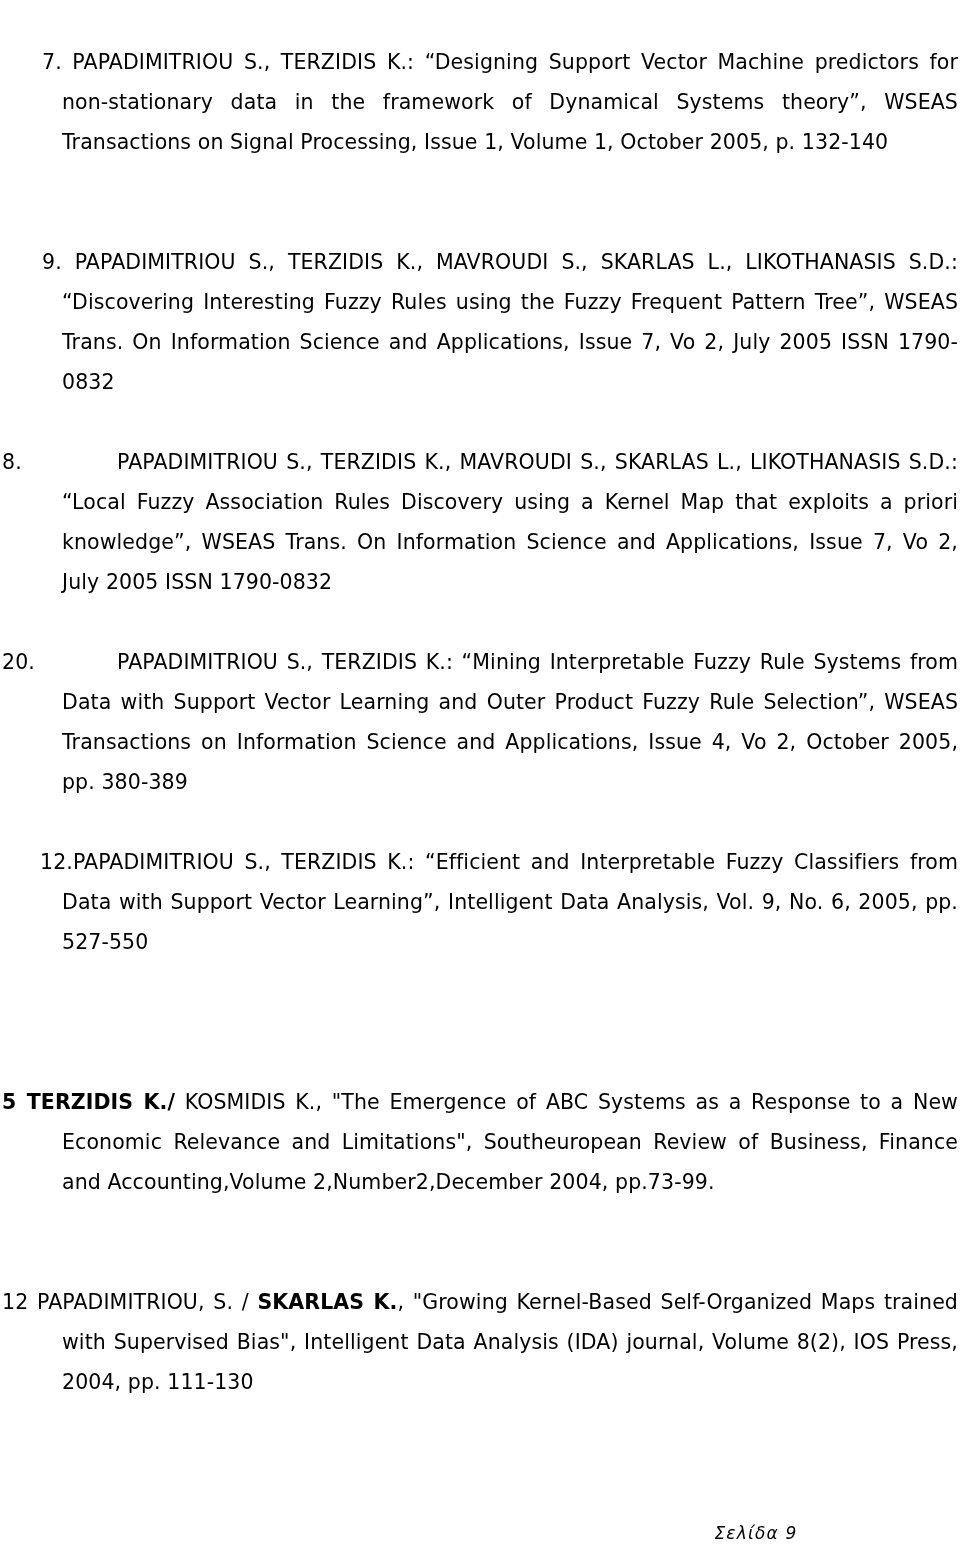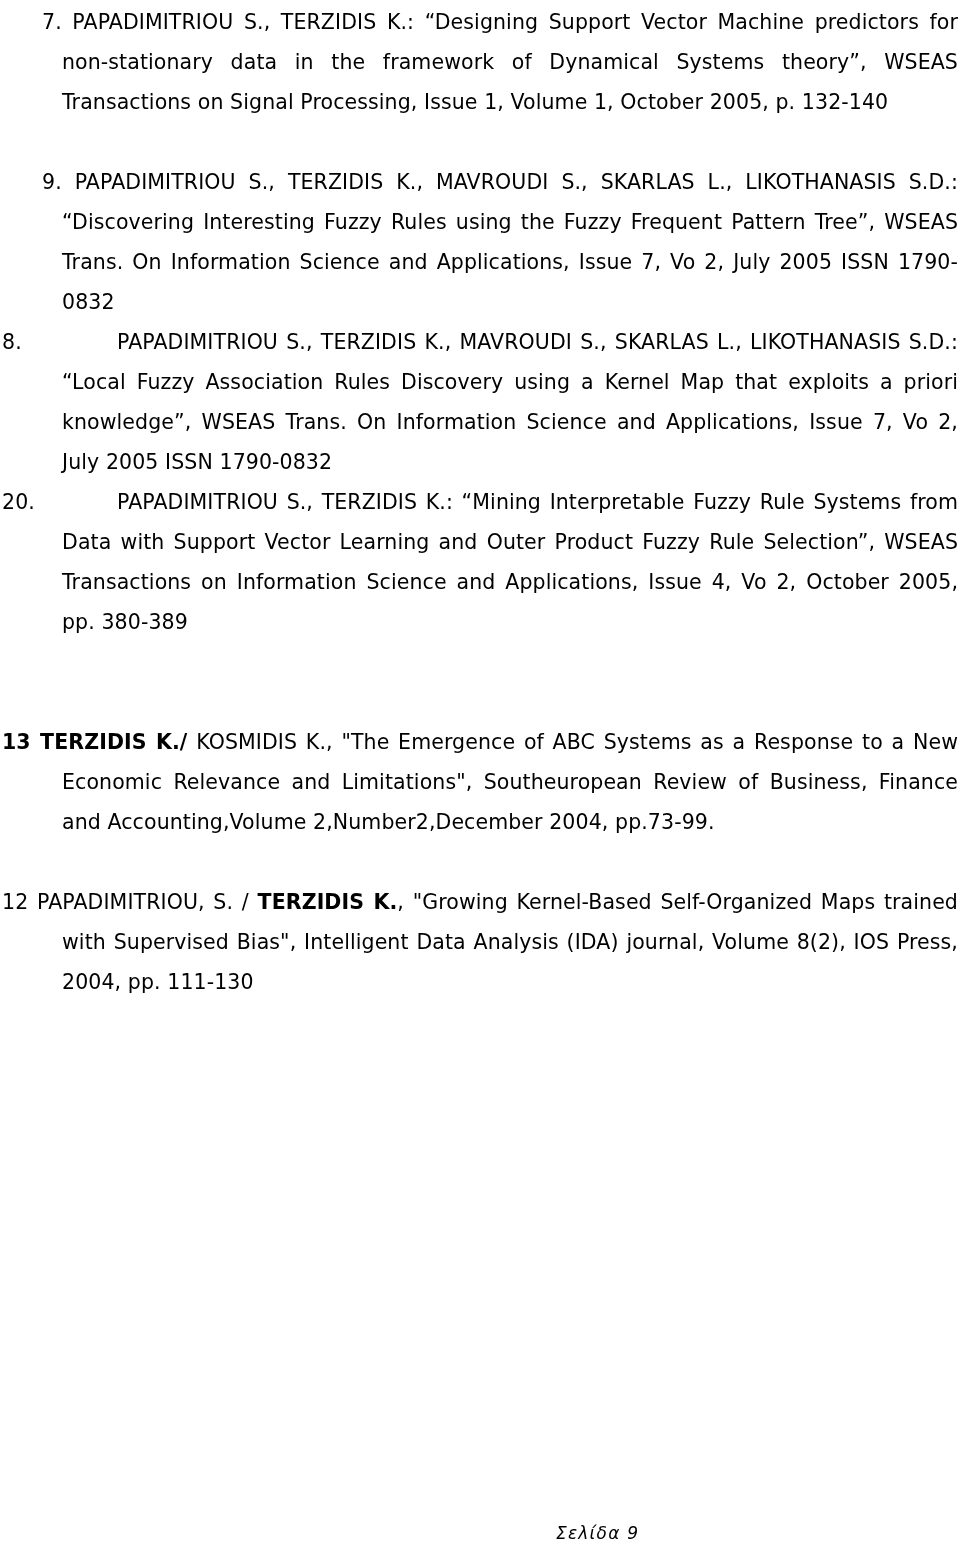--- a/index.html
+++ b/index.html
@@ -32,20 +32,21 @@
   }
 
   
   .ref {
     position: relative;
     font-size: 20.5px;
     line-height: 40px;
     text-align: justify;
     text-justify: inter-word;
     letter-spacing: 0.1px;
+    margin-top: 40px;
   }
 
   .ref .marker {
     position: absolute;
     left: 0;
     top: 0;
     white-space: nowrap;
   }
 
   .ref .body {
@@ -83,21 +84,21 @@
   .sp-sm { height: 40px; }
   .sp-lg { height: 80px; }
 
   b, .bold { font-weight: bold; }
 
   .footer {
     position: absolute;
     right: 4px;
     bottom: 8px;
     width: 400px;
-    text-align: left;
+    text-align: center;
     font-style: italic;
     font-size: 17px;
     letter-spacing: 1.2px;
     color: #000000;
   }
 </style>
 </head>
 <body>
 
 <div class="page">
@@ -118,30 +119,33 @@
     <div class="ref wide">
       <span class="marker">8.</span>
       <span class="body">PAPADIMITRIOU S., TERZIDIS K., MAVROUDI S., SKARLAS L., LIKOTHANASIS S.D.: “Local Fuzzy Association Rules Discovery using a Kernel Map that exploits a priori knowledge”, WSEAS Trans. On Information Science and Applications, Issue 7, Vo 2, July 2005 ISSN 1790-0832</span>
     </div>
 
     <div class="ref wide">
       <span class="marker">20.</span>
       <span class="body">PAPADIMITRIOU S., TERZIDIS K.: “Mining Interpretable Fuzzy Rule Systems from Data with Support Vector Learning and Outer Product Fuzzy Rule Selection”, WSEAS Transactions on Information Science and Applications, Issue 4, Vo 2, October 2005, pp. 380-389</span>
     </div>
 
+    <div class="ref tight">
+      <span class="body"><span>12.</span><span>PAPADIMITRIOU S., TERZIDIS K.: “Efficient and Interpretable Fuzzy Classifiers from Data with Support Vector Learning”, Intelligent Data Analysis, Vol. 9, No. 6, 2005, pp. 527-550</span></span>
+    </div>
 
     <div class="sp-lg"></div>
 
     <div class="ref flush">
-      <span class="body"><b>13 TERZIDIS K./</b><span> KOSMIDIS K., "The Emergence of ABC Systems as a Response to a New Economic Relevance and Limitations",  Southeuropean Review of Business, Finance and Accounting,Volume 2,Number2,December 2004, pp.73-99.</span></span>
+      <span class="body"><b>5 TERZIDIS K./</b><span> KOSMIDIS K., "The Emergence of ABC Systems as a Response to a New Economic Relevance and Limitations",  Southeuropean Review of Business, Finance and Accounting,Volume 2,Number2,December 2004, pp.73-99.</span></span>
     </div>
 
     <div class="sp-sm"></div>
 
     <div class="ref flush">
-      <span class="body"><span>12 PAPADIMITRIOU, S. / </span><b>TERZIDIS K.</b><span>, "Growing Kernel-Based Self-Organized Maps trained with Supervised Bias", Intelligent Data Analysis (IDA) journal, Volume 8(2), IOS Press, 2004, pp. 111-130</span></span>
+      <span class="body"><span>12 PAPADIMITRIOU, S. / </span><b>SKARLAS K.</b><span>, "Growing Kernel-Based Self-Organized Maps trained with Supervised Bias", Intelligent Data Analysis (IDA) journal, Volume 8(2), IOS Press, 2004, pp. 111-130</span></span>
     </div>
 
   </div>
 
   <div class="footer">Σελίδα 9</div>
 
 </div>
 
 </body></html>

